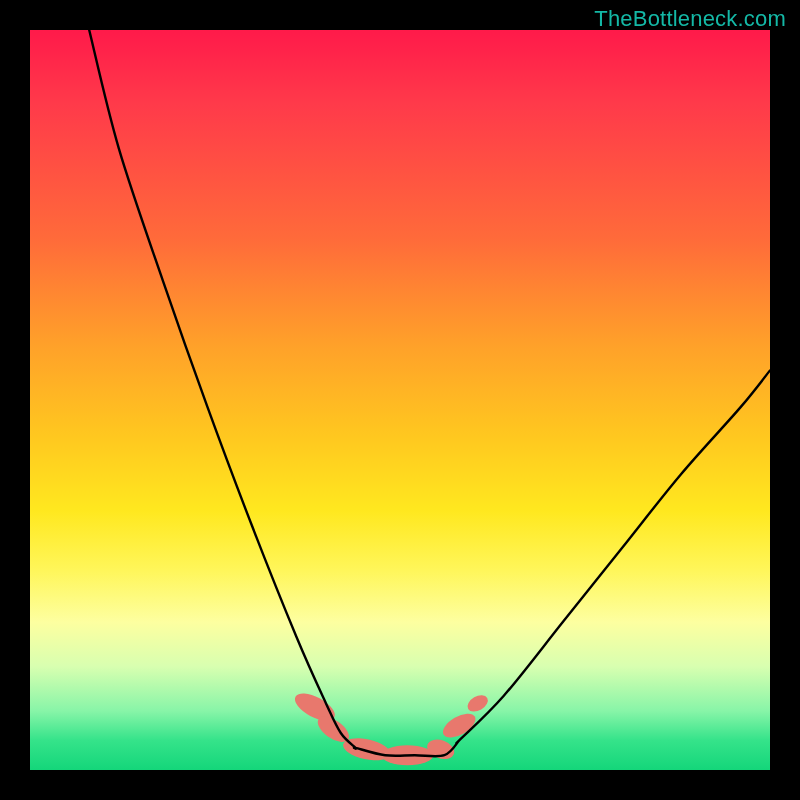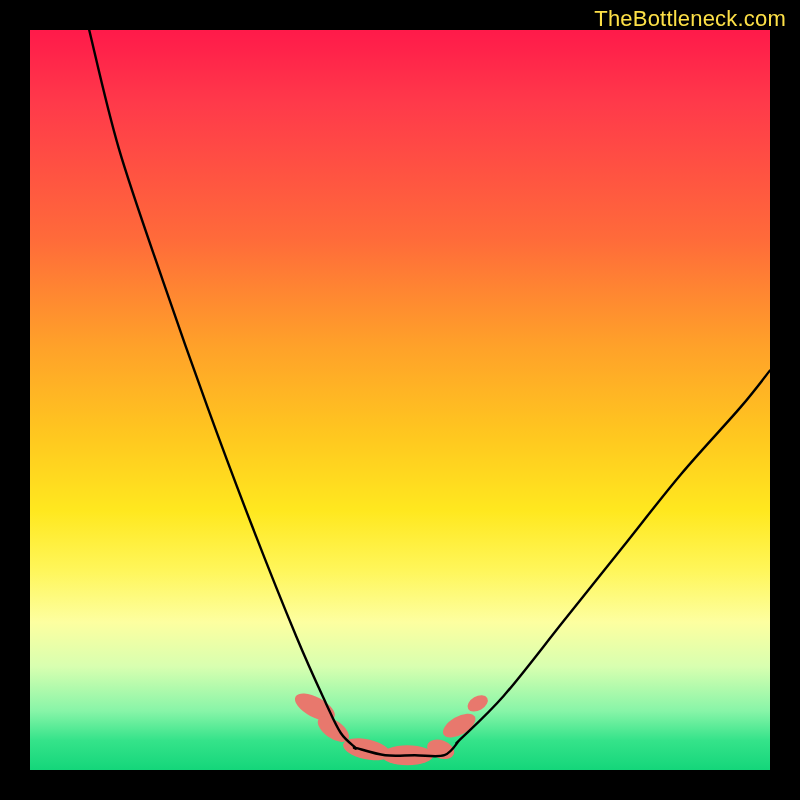--- a/index.html
+++ b/index.html
@@ -43,21 +43,21 @@
     position: absolute;
     left: 0;
     top: 0;
     width: 740px;
     height: 740px;
   }
   .attribution {
     position: absolute;
     top: 6px;
     right: 14px;
-    color: #fde047;
+    color: #14b8a6;
     font-size: 22px;
     font-weight: 500;
     letter-spacing: 0.2px;
     user-select: none;
   }
 </style>
 </head>
 <body>
 
 <div class="frame">

